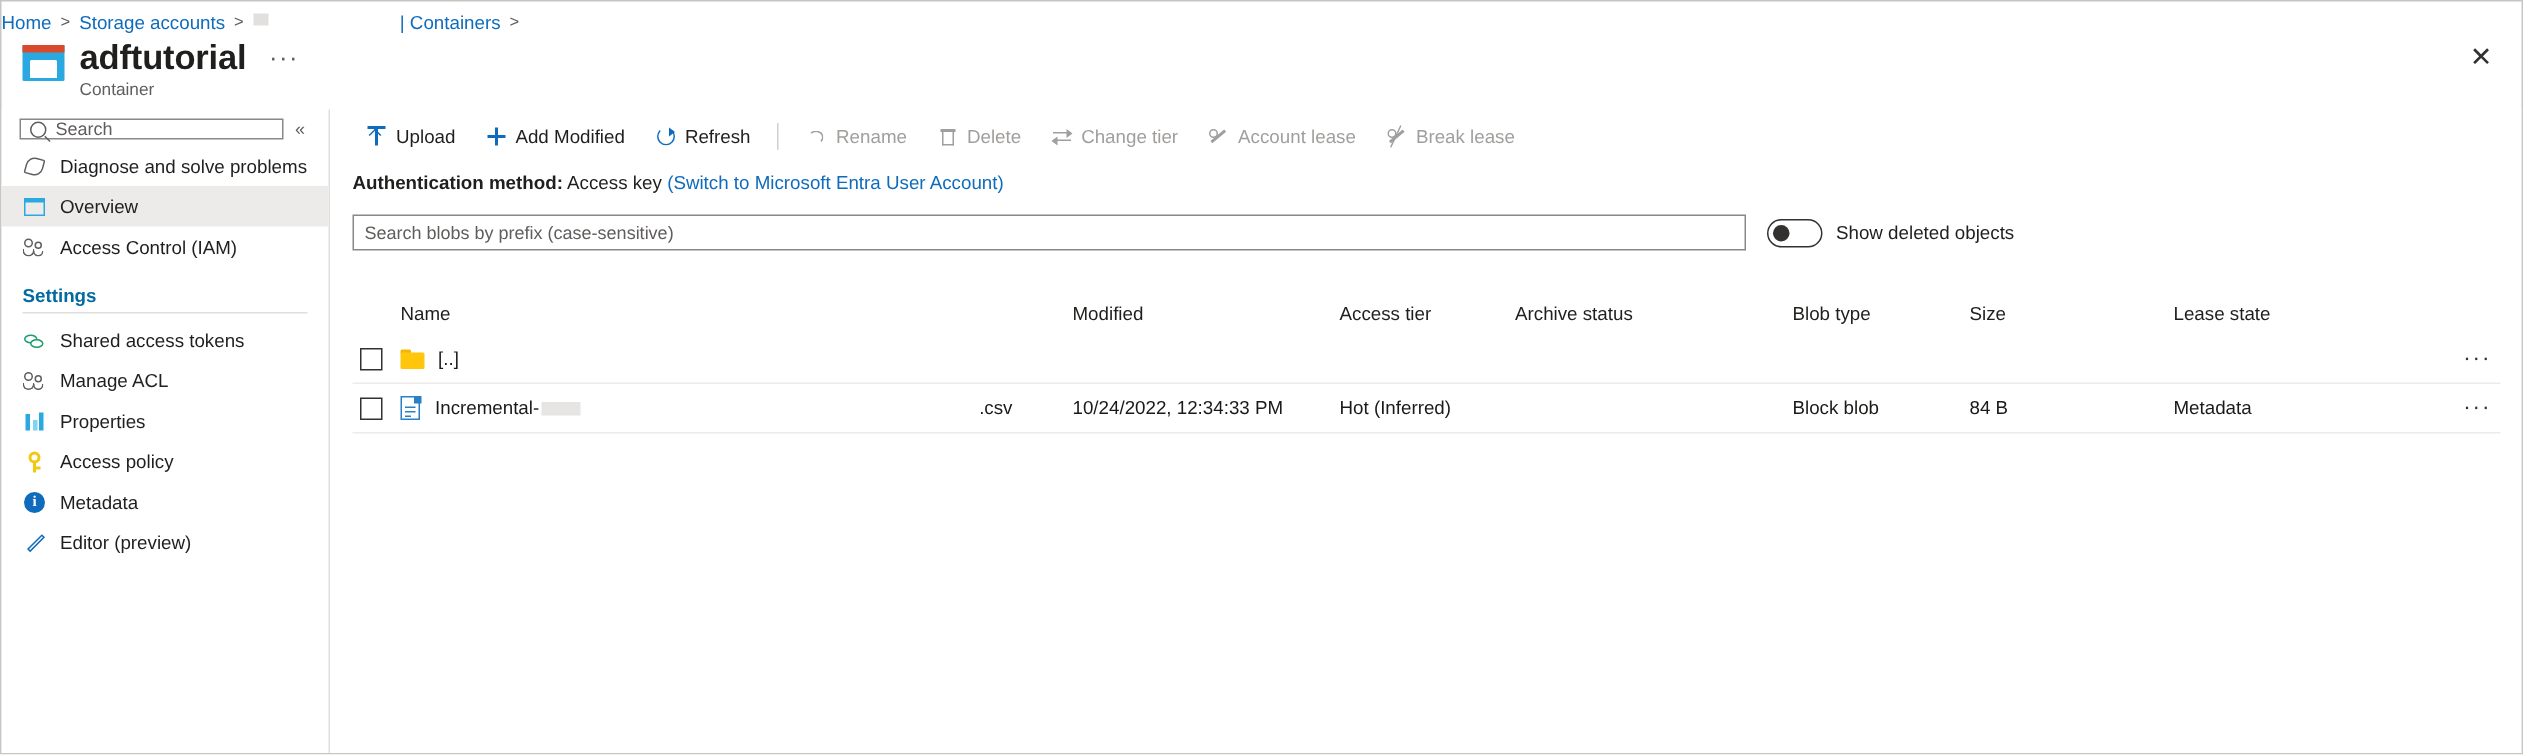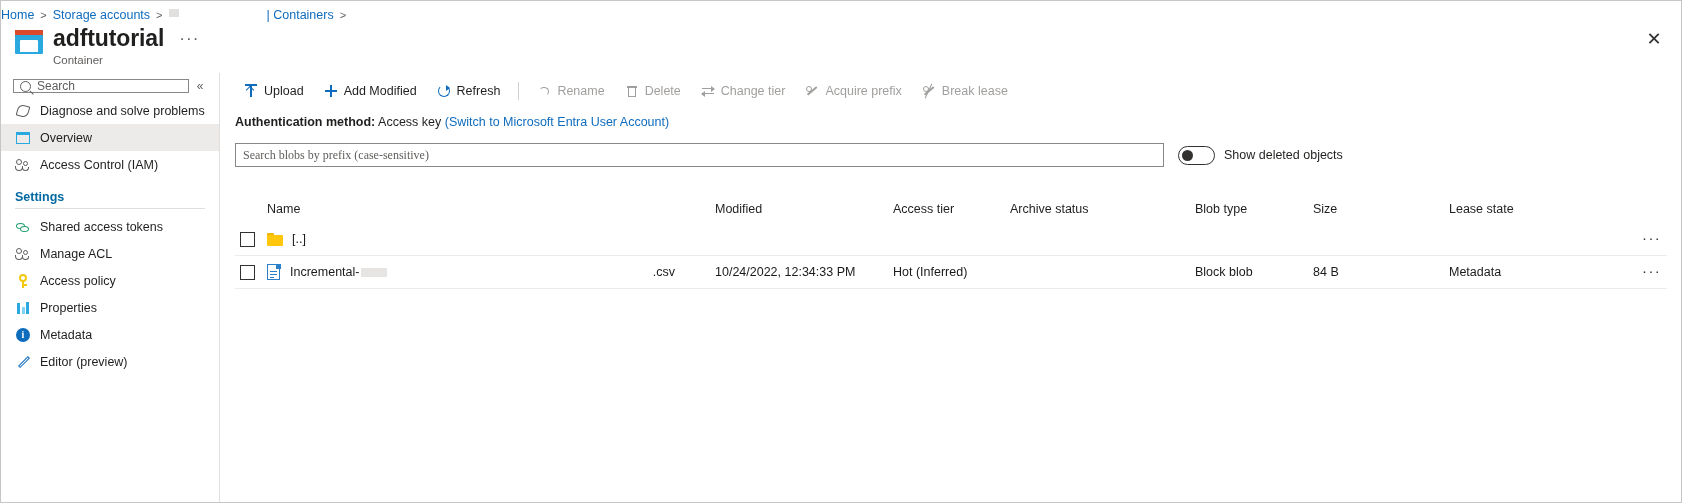--- a/index.html
+++ b/index.html
@@ -202,21 +202,21 @@
   .info-block b { font-weight: 700; }
   .link { color: #0f6cbd; cursor: pointer; }
 
   .filter-row { display: flex; align-items: center; gap: 14px; padding: 12px 0 0 14px; }
   .prefix-box {
     width: 929px; height: 24px; border: 1px solid #8a8886; background: #fff;
     display: flex; align-items: center; padding: 0 7px;
   }
   .prefix-box input {
     width: 100%; border: none; outline: none; font-size: 12px; background: transparent;
-    font-family: Liberation Serif, serif; color: #323130;
+    font-family: Liberation Sans, sans-serif; color: #323130;
   }
   .prefix-box input::placeholder { color: #605e5c; }
   .toggle-wrap { display: flex; align-items: center; gap: 9px; cursor: pointer; }
   .toggle {
     width: 37px; height: 19px; border-radius: 10px; border: 1px solid #323130;
     background: #fff; position: relative; flex: none;
   }
   .toggle .knob {
     position: absolute; left: 3px; top: 3px; width: 11px; height: 11px;
     border-radius: 50%; background: #323130;
@@ -351,34 +351,34 @@
     <div class="nav-item">
       <span class="nav-ico ico-people">
           <span class="h1"></span>
           <span class="b1"></span>
           <span class="h2"></span>
           <span class="b2"></span>
         </span>
       <span>Manage ACL</span>
     </div>
     <div class="nav-item">
+      <span class="nav-ico ico-props">
+          <i class="p1"></i>
+          <i class="p2"></i>
+          <i class="p3"></i>
+        </span>
+      <span>Properties</span>
+    </div>
+    <div class="nav-item">
       <span class="nav-ico ico-key">
           <span class="kh"></span>
           <span class="ks"></span>
           <span class="kb"></span>
         </span>
       <span>Access policy</span>
-    </div>
-    <div class="nav-item">
-      <span class="nav-ico ico-props">
-          <i class="p1"></i>
-          <i class="p2"></i>
-          <i class="p3"></i>
-        </span>
-      <span>Properties</span>
     </div>
     <div class="nav-item">
       <span class="nav-ico">
           <span class="ico-info">i</span>
         </span>
       <span>Metadata</span>
     </div>
     <div class="nav-item">
       <span class="nav-ico">
           <span class="ico-pencil"></span>
@@ -432,21 +432,21 @@
             <span class="a2"></span>
             <span class="t2"></span>
           </span>
         <span>Change tier</span>
       </div>
       <div class="tb-btn disabled">
         <span class="tb-ico i-lease">
             <span class="cl"></span>
             <span class="ln"></span>
           </span>
-        <span>Acquire prefix</span>
+        <span>Account lease</span>
       </div>
       <div class="tb-btn disabled">
         <span class="tb-ico i-lease">
             <span class="cl"></span>
             <span class="ln"></span>
             <span class="slash"></span>
           </span>
         <span>Break lease</span>
       </div>
     </div>

